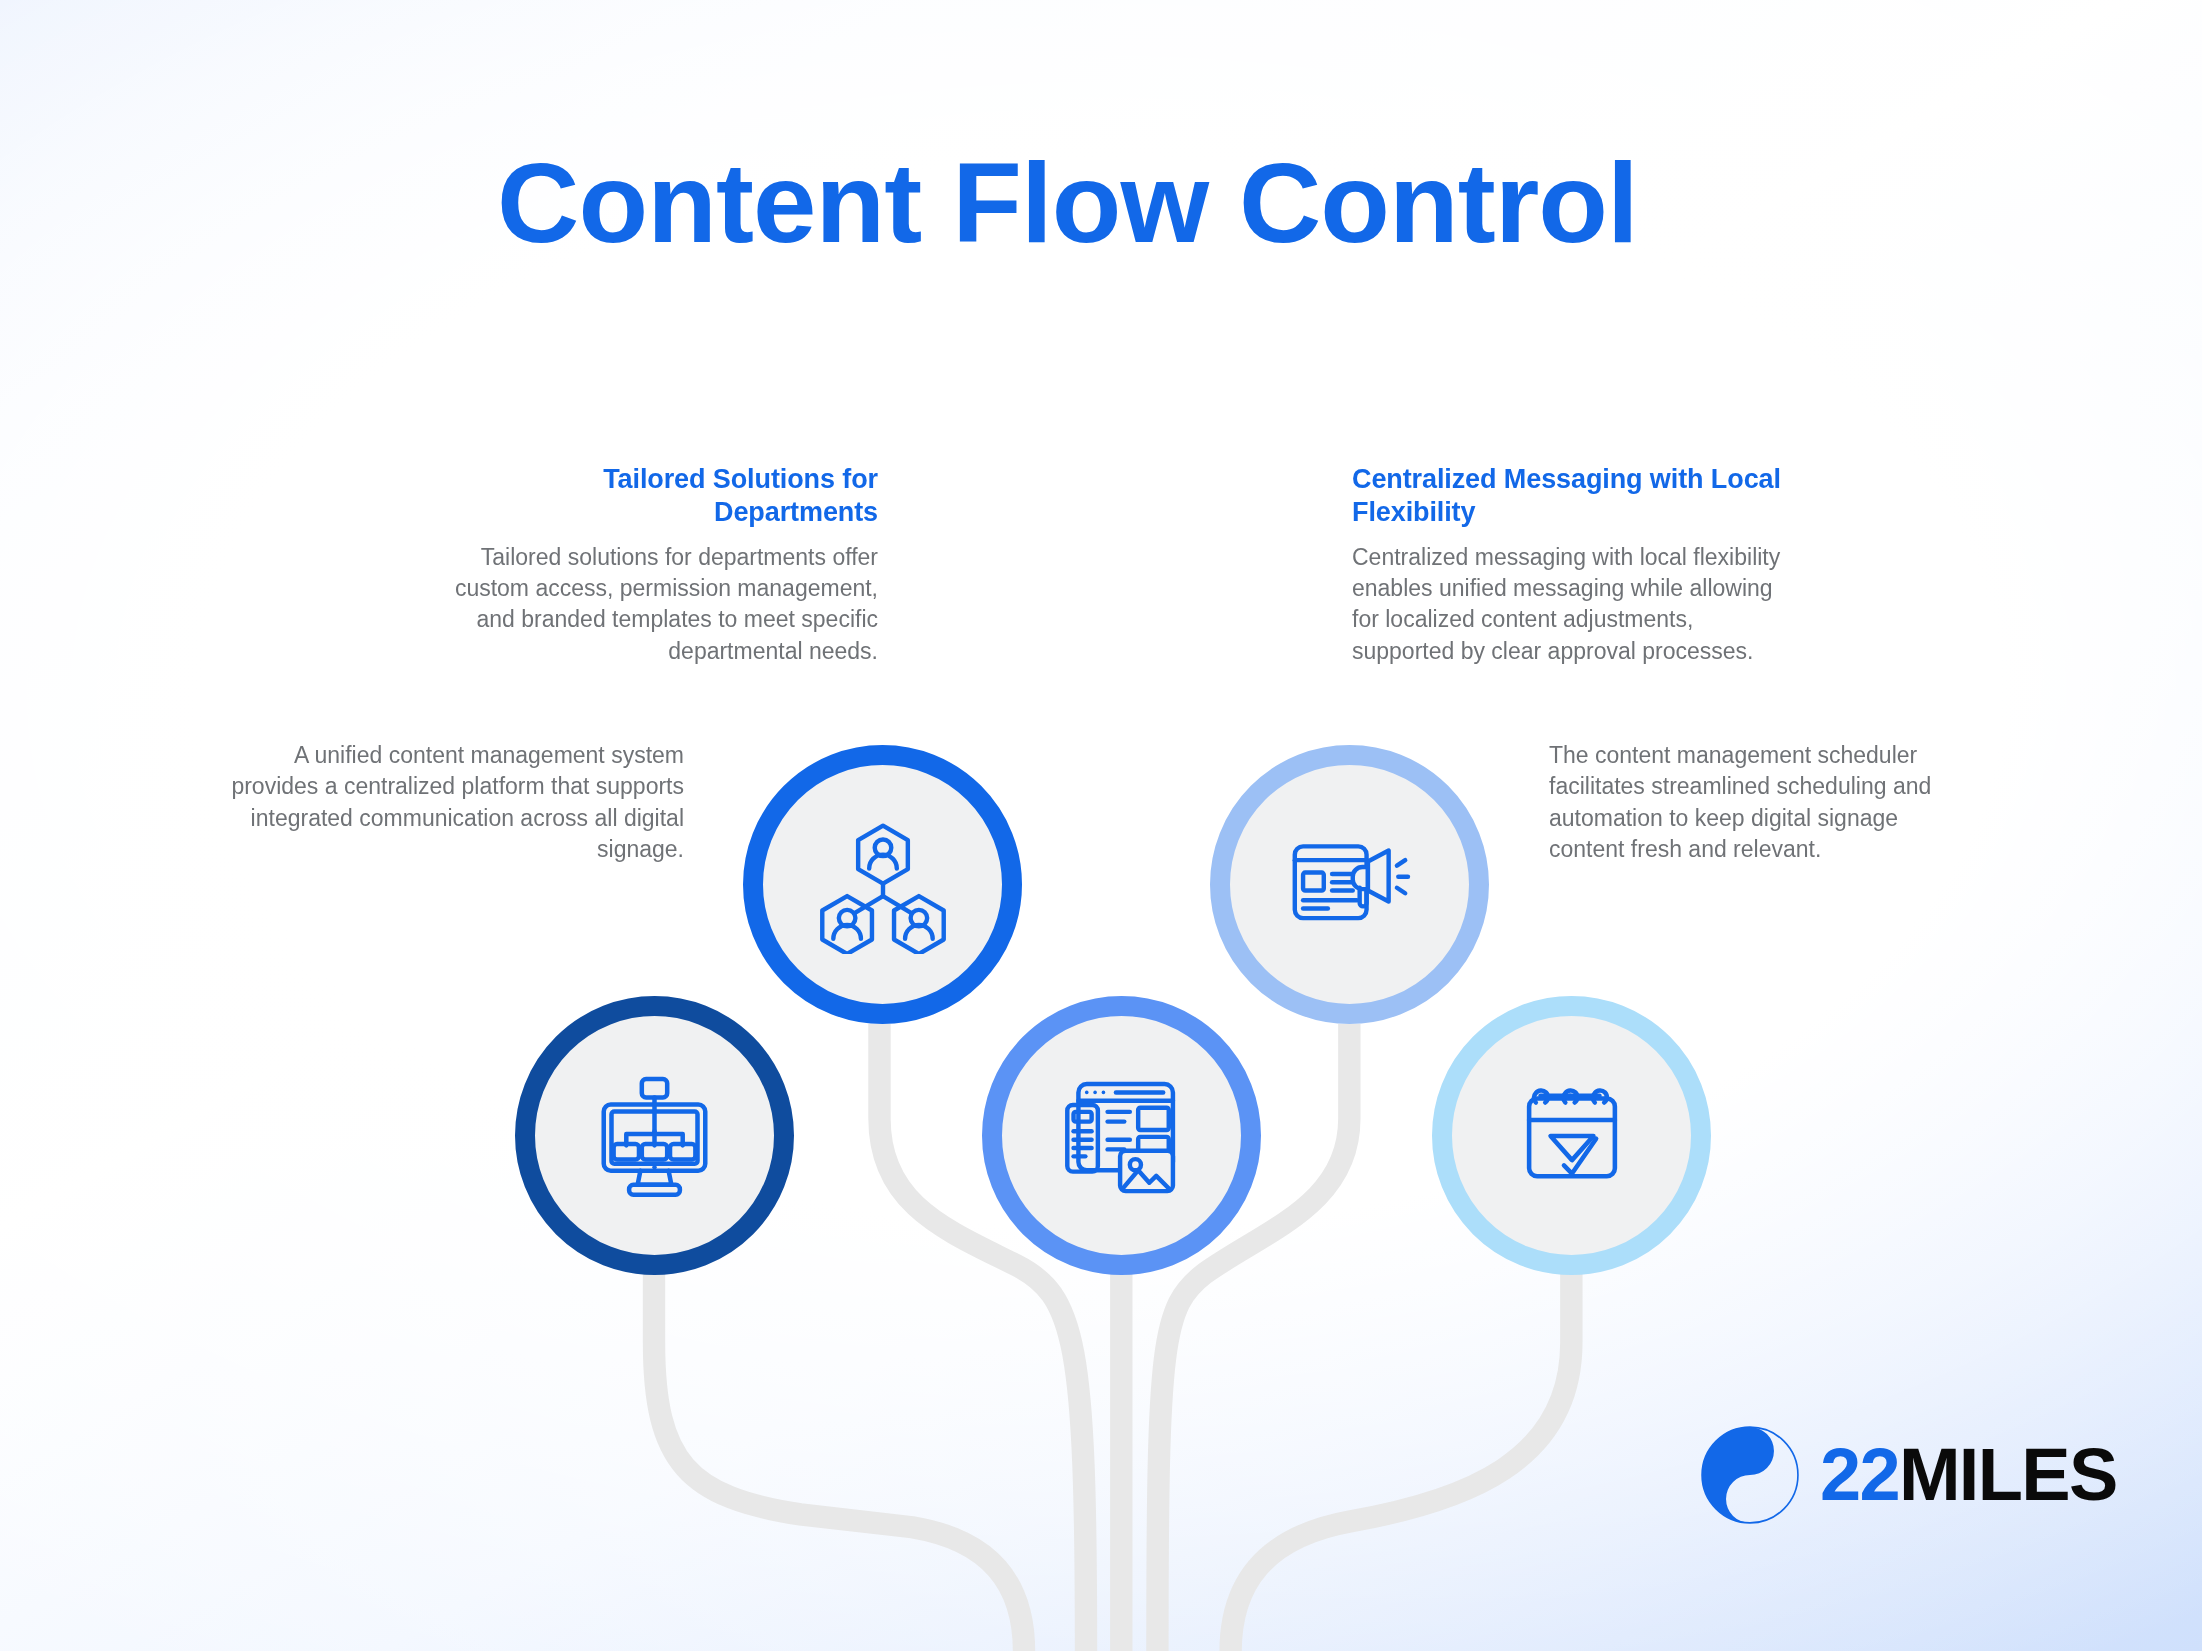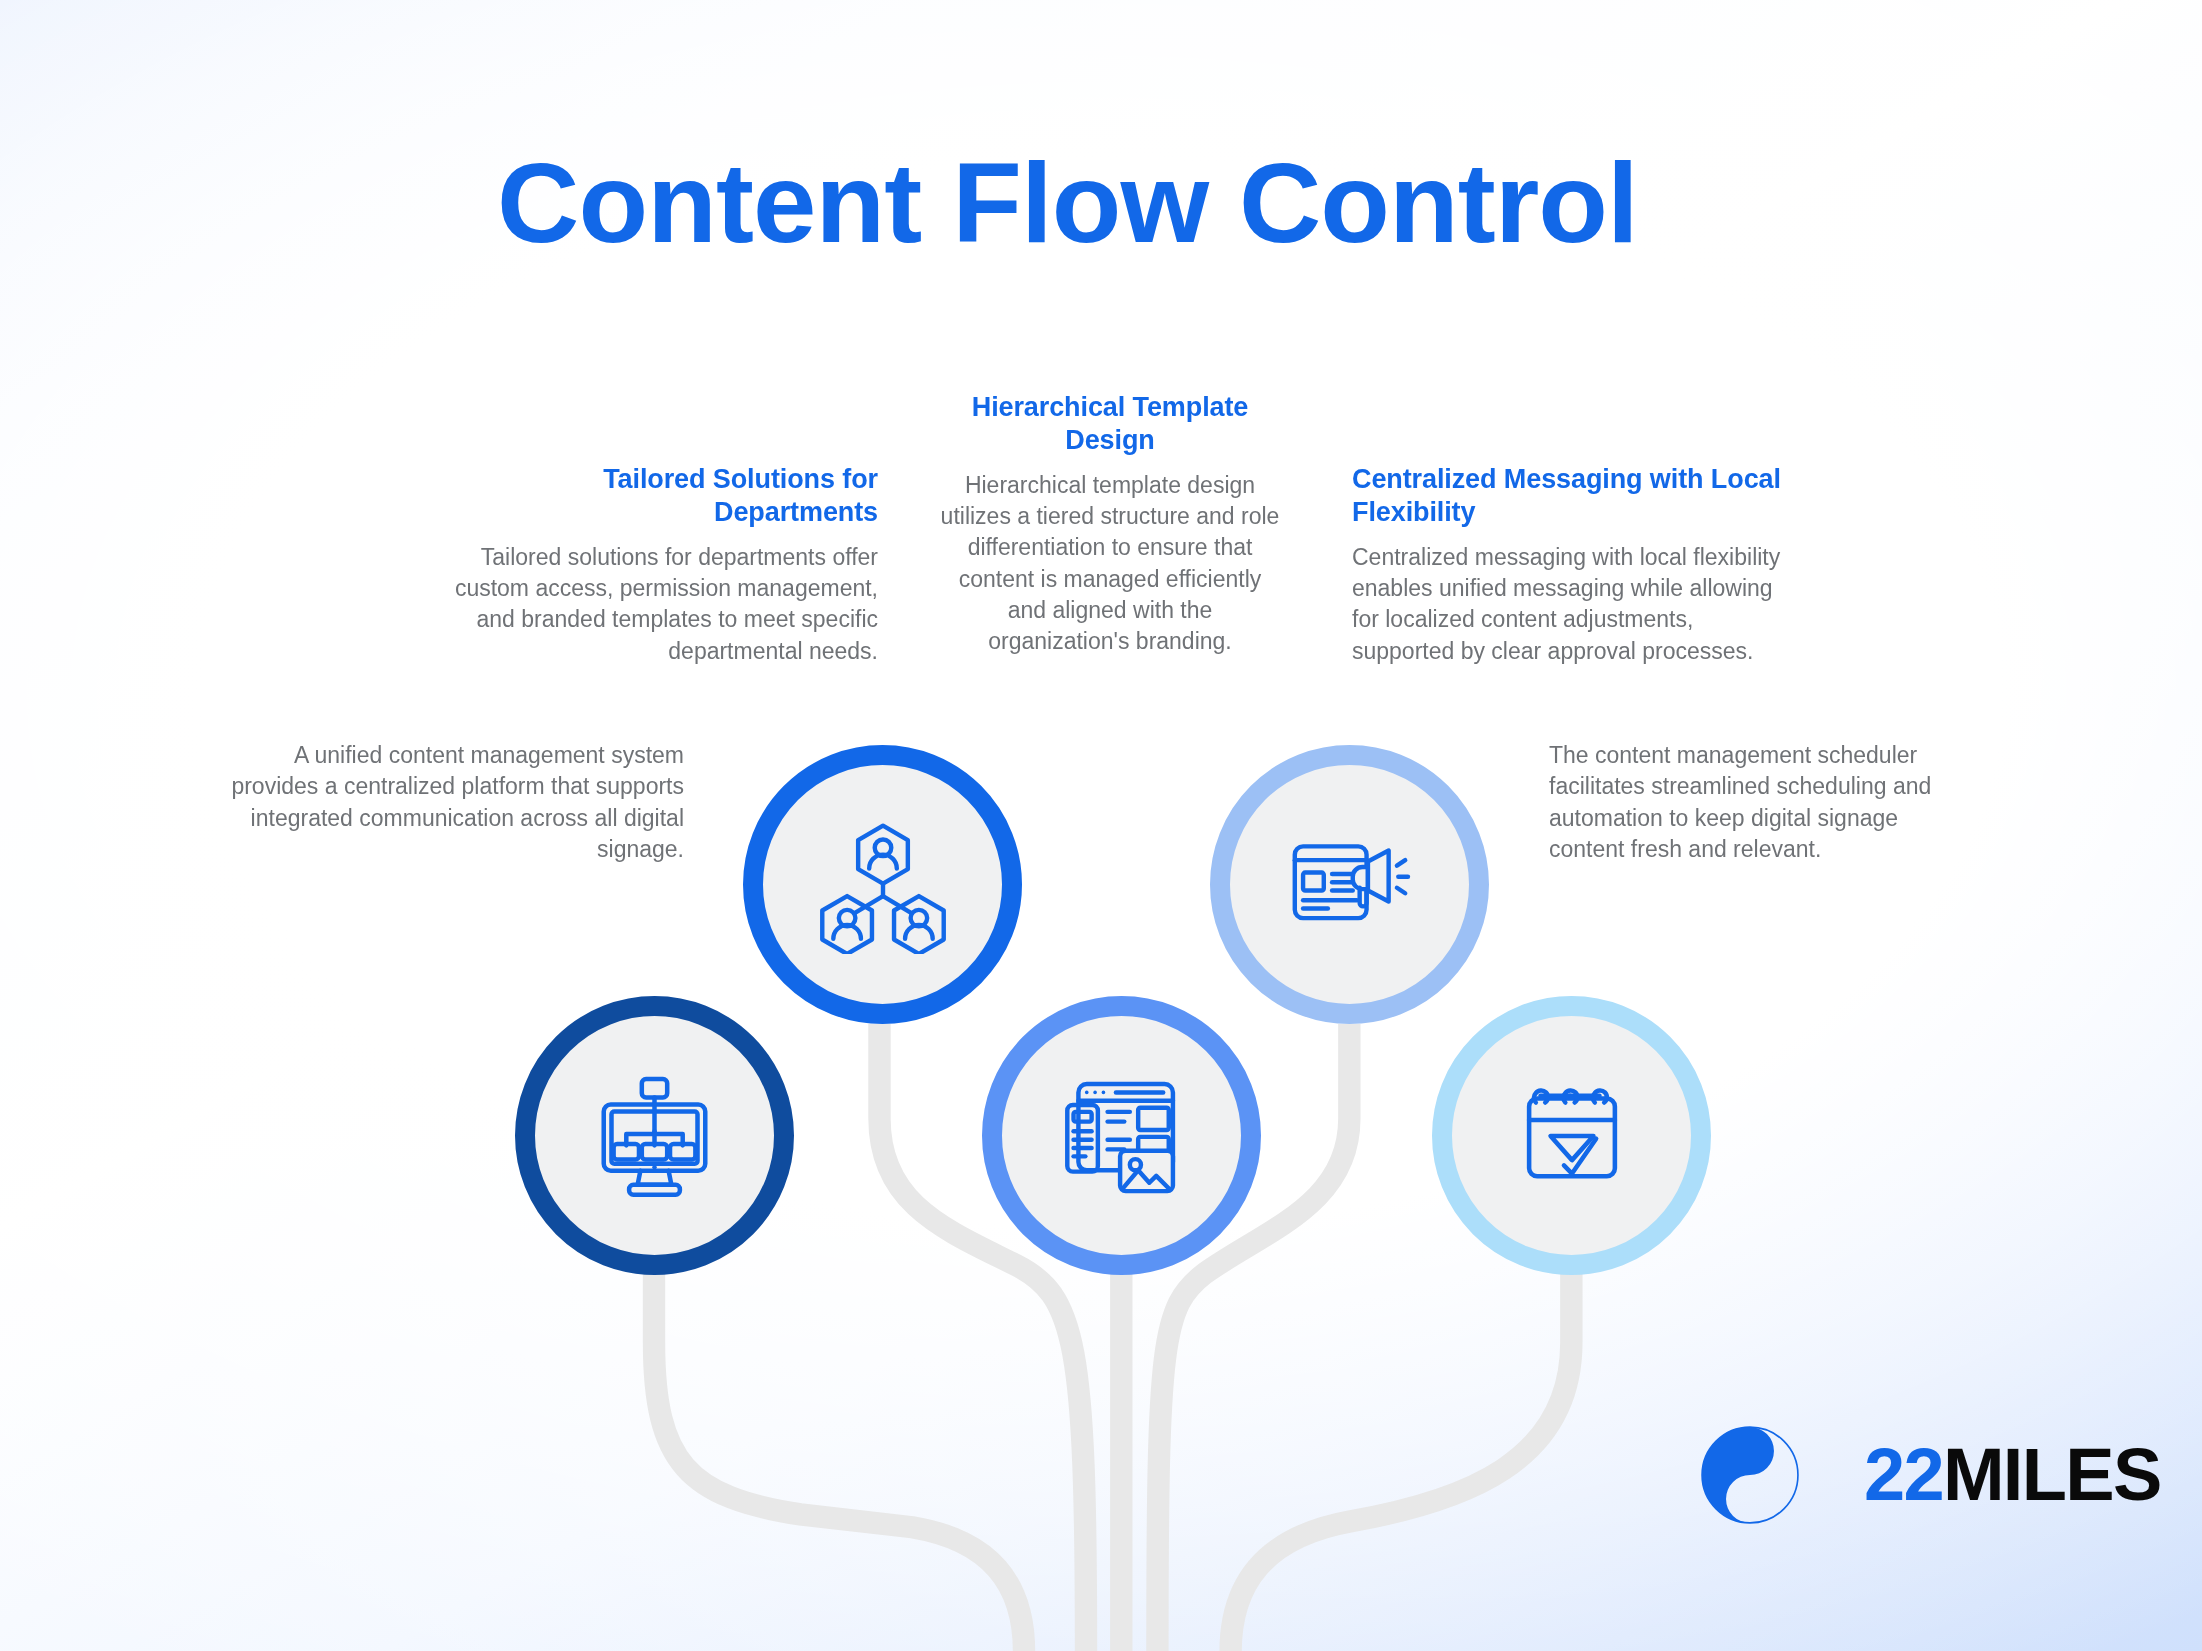--- a/index.html
+++ b/index.html
@@ -55,21 +55,21 @@
   
   #logo{
     position:absolute;left:1699px;top:1424px;
     display:flex;align-items:center;gap:19px;
   }
   #logo .mark{width:102px;height:102px;}
   #logo .wordmark{
     font-size:74px;font-weight:bold;letter-spacing:-1.7px;
     line-height:1;white-space:nowrap;
   }
-  #logo .wm-22{color:#1268e8;margin-left:44px;}
+  #logo .wm-22{color:#1268e8;}
   #logo .wm-miles{color:#0a0a0a;}
 </style>
 </head>
 <body>
 
 <div id="stage">
 
   <svg class="branches" viewBox="0 0 2560 1920" preserveAspectRatio="none" aria-hidden="true">
     <g fill="none" stroke="#e8e8e8" stroke-width="26" stroke-linecap="butt">
 
@@ -89,24 +89,20 @@
 
   <div class="block ta-r" style="left:211px;top:740px;width:473px;">
     <p>A unified content management system provides a centralized platform that supports integrated communication across all digital signage.</p>
   </div>
 
   <div class="block ta-r" style="left:439px;top:463px;width:439px;">
     <h3>Tailored Solutions for Departments</h3>
     <p>Tailored solutions for departments offer custom access, permission management, and branded templates to meet specific departmental needs.</p>
   </div>
 
-  <div class="block ta-c" style="left:938px;top:391px;width:344px;">
-    <h3>Hierarchical Template Design</h3>
-    <p>Hierarchical template design utilizes a tiered structure and role differentiation to ensure that content is managed efficiently and aligned with the organization's branding.</p>
-  </div>
 
   <div class="block ta-l" style="left:1344px;top:463px;width:430px;margin-left:8px;">
     <h3>Centralized Messaging with Local Flexibility</h3>
     <p>Centralized messaging with local flexibility enables unified messaging while allowing for localized content adjustments, supported by clear approval processes.</p>
   </div>
 
   <div class="block ta-l" style="left:1549px;top:740px;width:387px;">
     <p>The content management scheduler facilitates streamlined scheduling and automation to keep digital signage content fresh and relevant.</p>
   </div>
 

